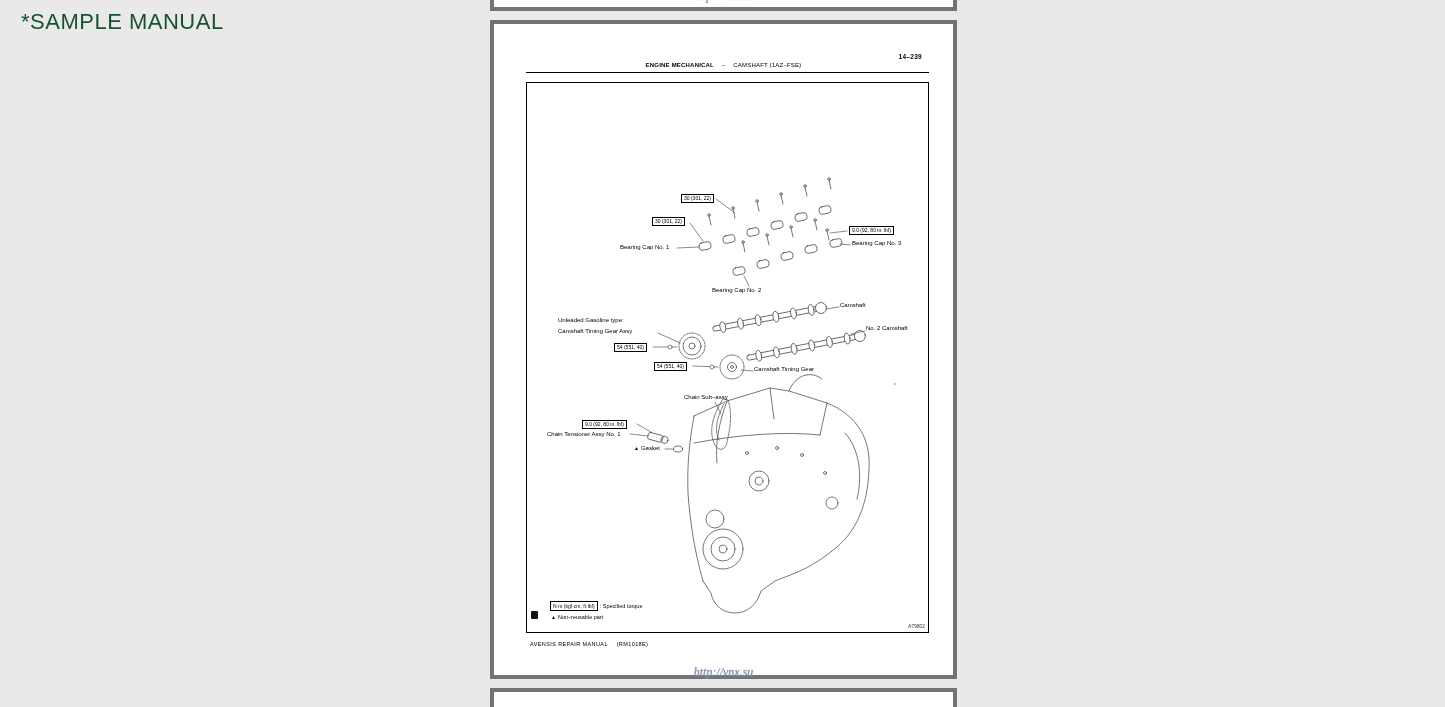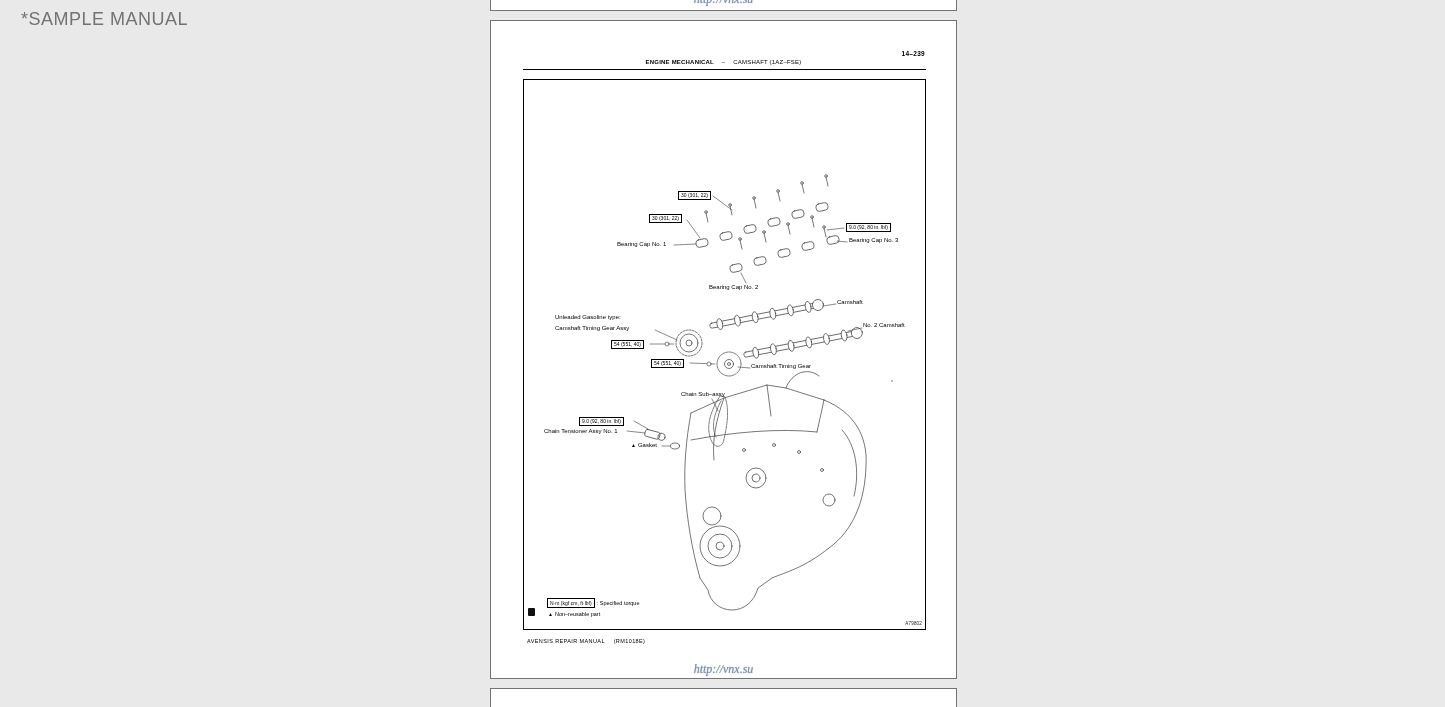--- a/index.html
+++ b/index.html
@@ -1,23 +1,23 @@
 <!DOCTYPE html>
 <html><head>
 <meta charset="utf-8">
 <style>
   * { margin:0; padding:0; box-sizing:border-box; }
   html,body { background:#e9e9e9; }
   body { font-family:"Liberation Sans", sans-serif; color:#000; }
 
   .screen { position:relative; width:1445px; height:707px; background:#e9e9e9; overflow:hidden; }
 
-  .sample-label { position:absolute; left:21px; top:9px; font-size:18px; letter-spacing:.5px; color:#737373; }
-
-  .page { position:absolute; left:490px; width:467px; background:#fff; border:1px solid #737373; }
+  .sample-label { position:absolute; left:21px; top:9px; font-size:22px; letter-spacing:.5px; color:#14532d; }
+
+  .page { position:absolute; left:490px; width:467px; background:#fff; border:4px solid #737373; }
   .page-top { top:-6px; height:17px; }
   .page-main { top:20px; height:659px; }
   .page-bottom { top:688px; height:25px; }
 
   .urlmark { position:absolute; left:0; right:0; text-align:center;
              font-family:"Liberation Serif", serif; font-size:12px; font-style:italic;
              color:#7e8fa6; text-shadow:0 0 1.2px #93a5bc; }
   .urlmark-top { bottom:3px; }
   .urlmark-bottom { top:641px; }
 

